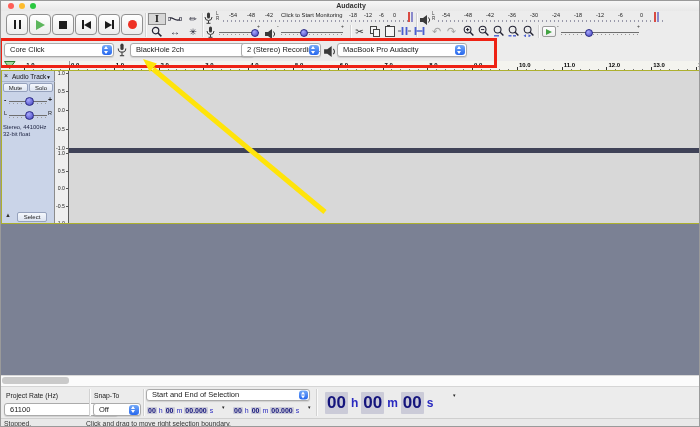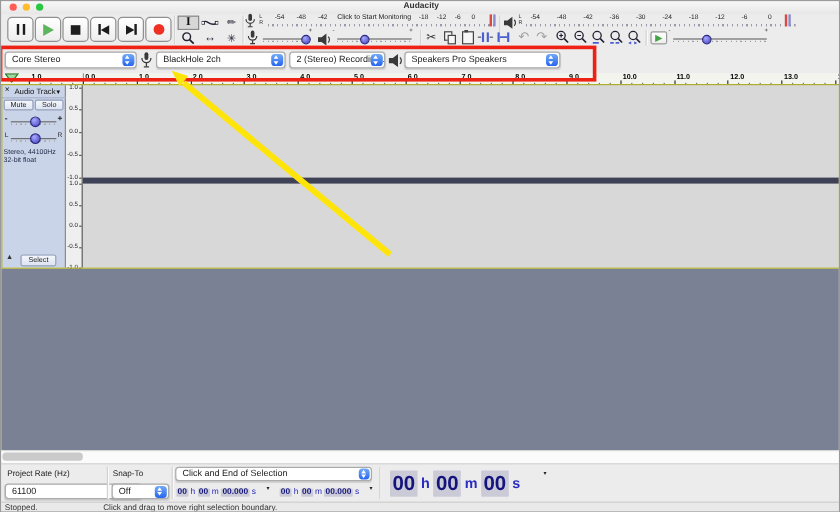--- a/index.html
+++ b/index.html
@@ -327,47 +327,47 @@
       <div class="hs-line"></div>
         <div class="hs-dots"></div>
       <span class="hs-sign" style="left:-4px;">-</span>
       <span class="hs-sign" style="right:-1px;">+</span>
       <div class="hs-thumb" style="left:24px;"></div>
     </div>
   </div>
 
   <div class="a devrow">
     <div class="combo" style="left:3px;top:4px;width:110px;">
-      <span>Core Stereo</span>
+      <span>Core Click</span>
       <span class="cbtn"></span>
     </div>
     <div class="a" style="left:116px;top:4px;">
       <svg width="10" height="14" viewBox="0 0 9 13">
           <rect x="3" y="0.5" width="3" height="6" rx="1.5" fill="#3a3a3a"></rect>
           <path d="M1 5 a3.5 3.5 0 0 0 7 0" fill="none" stroke="#3a3a3a"></path>
           <line x1="4.5" y1="8.8" x2="4.5" y2="11.5" stroke="#3a3a3a"></line>
           <line x1="2.5" y1="11.8" x2="6.5" y2="11.8" stroke="#3a3a3a"></line>
         </svg>
     </div>
-    <div class="combo" style="left:129px;top:4px;width:108px;">
+    <div class="combo" style="left:129px;top:4px;width:124px;">
       <span>BlackHole 2ch</span>
       <span class="cbtn"></span>
     </div>
     <div class="combo" style="left:240px;top:4px;width:80px;">
       <span>2 (Stereo) Recording...</span>
       <span class="cbtn"></span>
     </div>
     <div class="a" style="left:322px;top:5px;">
       <svg width="13" height="13" viewBox="0 0 12 12">
           <polygon points="1,4 4,4 8,1 8,11 4,8 1,8" fill="#3a3a3a"></polygon>
           <path d="M9.5 3.5 a3.5 3.5 0 0 1 0 5" stroke="#3a3a3a" fill="none"></path>
         </svg>
     </div>
     <div class="combo" style="left:336px;top:4px;width:130px;">
-      <span>Speakers Pro Speakers</span>
+      <span>MacBook Pro Audacity</span>
       <span class="cbtn"></span>
     </div>
   </div>
 
   <div class="a" id="ruler">
     <svg class="a" style="left:3px;top:0px;" width="12" height="8">
         <polygon points="0.5,0.5 11,0.5 5.7,7.5" fill="#9fd89f" stroke="#2d7a2d" stroke-width="1"></polygon>
       </svg>
     <div class="a" style="left:68px;top:0;width:1px;height:10px;background:#999;"></div>
   <div class="rtickM" style="left: 23.21px;"></div>
@@ -533,21 +533,21 @@
       <span class="cbtn"></span>
     </div>
     <div class="a vdiv" style="left:88px;top:2px;height:27px;"></div>
     <span class="a sblabel" style="left:93px;top:5px;">Snap-To</span>
     <div class="combo" style="left:92px;top:16px;width:48px;height:13px;">
       <span>Off</span>
       <span class="cbtn"></span>
     </div>
     <div class="a vdiv" style="left:142px;top:2px;height:27px;"></div>
     <div class="combo" style="left:145px;top:2px;width:164px;height:12px;line-height:10px;">
-      <span>Click and End of Selection</span>
+      <span>Start and End of Selection</span>
       <span class="cbtn" style="width:9px;height:9px;"></span>
     </div>
     <div class="a tfield" id="t1" style="left:145px;top:17px;height:12px;">
         <span class="tbox">00</span>
         <span class="tunit">h</span>
         <span class="tbox">00</span>
         <span class="tunit">m</span>
         <span class="tbox">00.000</span>
         <span class="tunit">s</span>
       </div>

